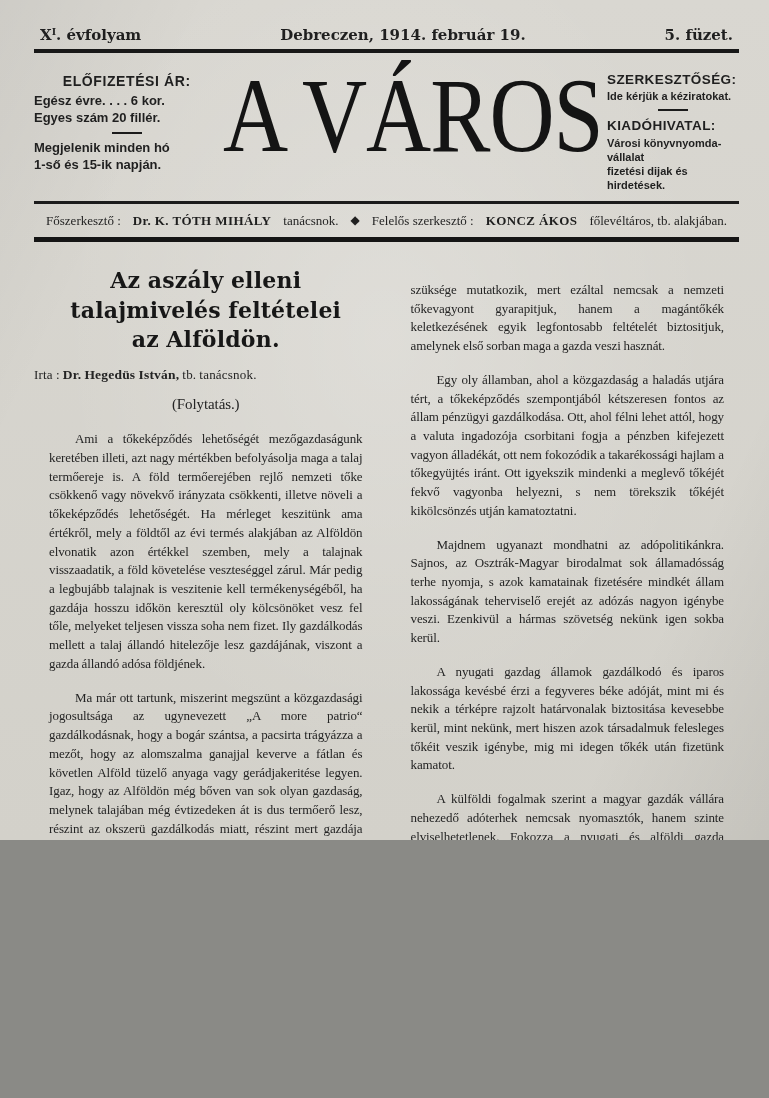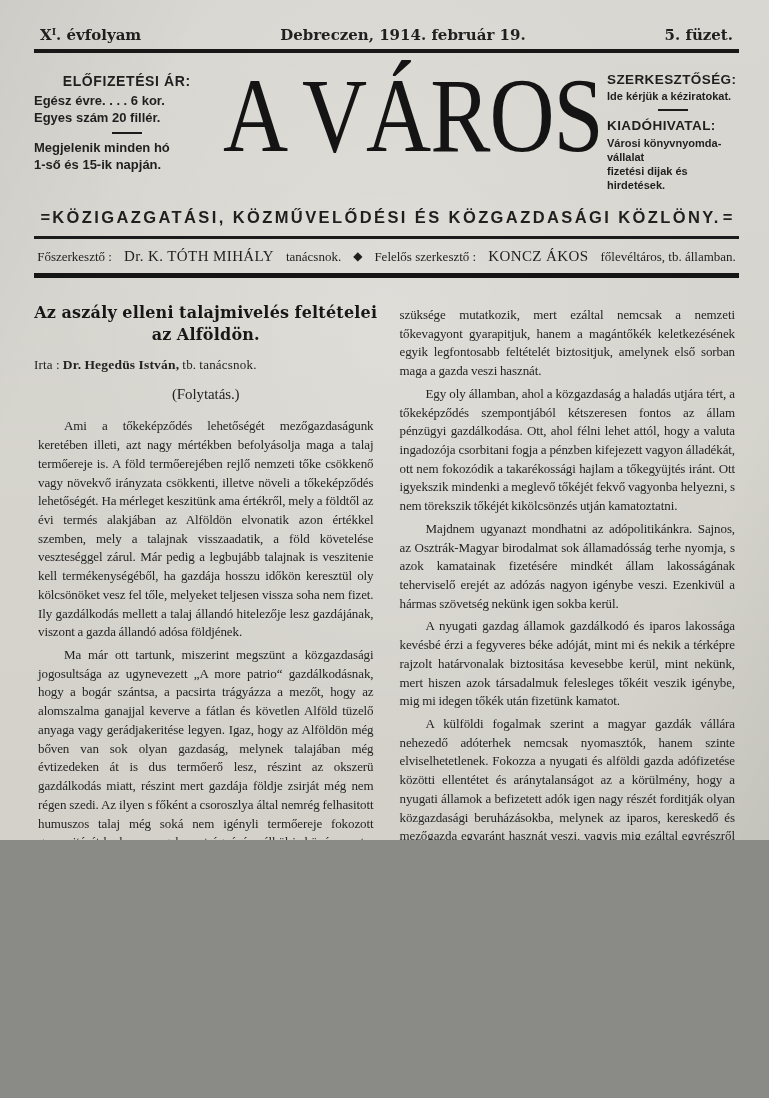--- a/index.html
+++ b/index.html
@@ -55,37 +55,37 @@
     white-space:nowrap;
   }
   .subtitle-row .eq{letter-spacing:0;padding:0 2px;}
   .subtitle-rule{margin-top:9px;}
   
   .editors-row{
     display:flex;justify-content:center;align-items:baseline;
     gap:12px;margin:9px 0 8px 0;
     font-size:13px;white-space:nowrap;
   }
-  .editors-row .ed-name{font-size:15px;font-weight:normal;letter-spacing:.4px;}
+  .editors-row .ed-name{font-size:13px;font-weight:bold;letter-spacing:.4px;}
   .editors-row .diamond{font-size:12px;position:relative;top:-1px;}
   
   .article{display:flex;gap:18px;margin-top:24px;}
   .col{width:50%;text-align:justify;font-size:13px;line-height:1.44;
        letter-spacing:-.1px;word-spacing:-.4px;color:#242424;}
   .article-head{margin-bottom:12px;}
   .article-title{
     text-align:center;
     font-family:"DejaVu Serif", serif;
-    font-weight:bold;font-size:16px;line-height:1.35;
+    font-weight:bold;font-size:22px;line-height:1.35;
     letter-spacing:.2px;color:#171717;
   }
   .byline{text-align:left;margin-top:10px;font-size:13px;letter-spacing:.2px;}
   .byline b{font-size:13.5px;}
   .continuation{text-align:center;margin-top:9px;font-size:15px;}
-  .col p{margin:4px;text-indent:26px;}
+  .col p{margin:15px;text-indent:26px;}
   .col p.cont{text-indent:0;}
 </style>
 </head>
 <body>
 
 <div class="page">
 
   <div class="issue-row">
     <span>Xᴵ. évfolyam</span>
     <span>Debreczen, 1914. február 19.</span>
@@ -108,31 +108,30 @@
     <div class="info-box box-right">
       <div class="box-heading">SZERKESZTŐSÉG:</div>
       <div>Ide kérjük a kéziratokat.</div>
       <div class="short-rule"></div>
       <div class="box-heading">KIADÓHIVATAL:</div>
       <div>Városi könyvnyomda-vállalat</div>
       <div>fizetési dijak és hirdetések.</div>
     </div>
   </div>
 
-  <div class="subtitle-row"><span class="eq">=</span><span>KÖZIGAZGATÁSI, KÖZMŰVELŐDÉSI ÉS KÖZGAZDASÁGI KÖZLÖNY.</span><span class="eq">=</span></div>
   <div class="rule-mid subtitle-rule"></div>
 
   <div class="editors-row">
     <span>Főszerkesztő :</span>
     <span class="ed-name">Dr. K. TÓTH MIHÁLY</span>
     <span>tanácsnok.</span>
     <span class="diamond">◆</span>
     <span>Felelős szerkesztő :</span>
     <span class="ed-name">KONCZ ÁKOS</span>
-    <span>főlevéltáros, tb. államban.</span>
+    <span>főlevéltáros, tb. alakjában.</span>
   </div>
   <div class="rule-heavy"></div>
 
   <div class="article">
 
     <div class="col">
       <div class="article-head">
         <div class="article-title">
           <div>Az aszály elleni talajmivelés feltételei</div>
           <div>az Alföldön.</div>

